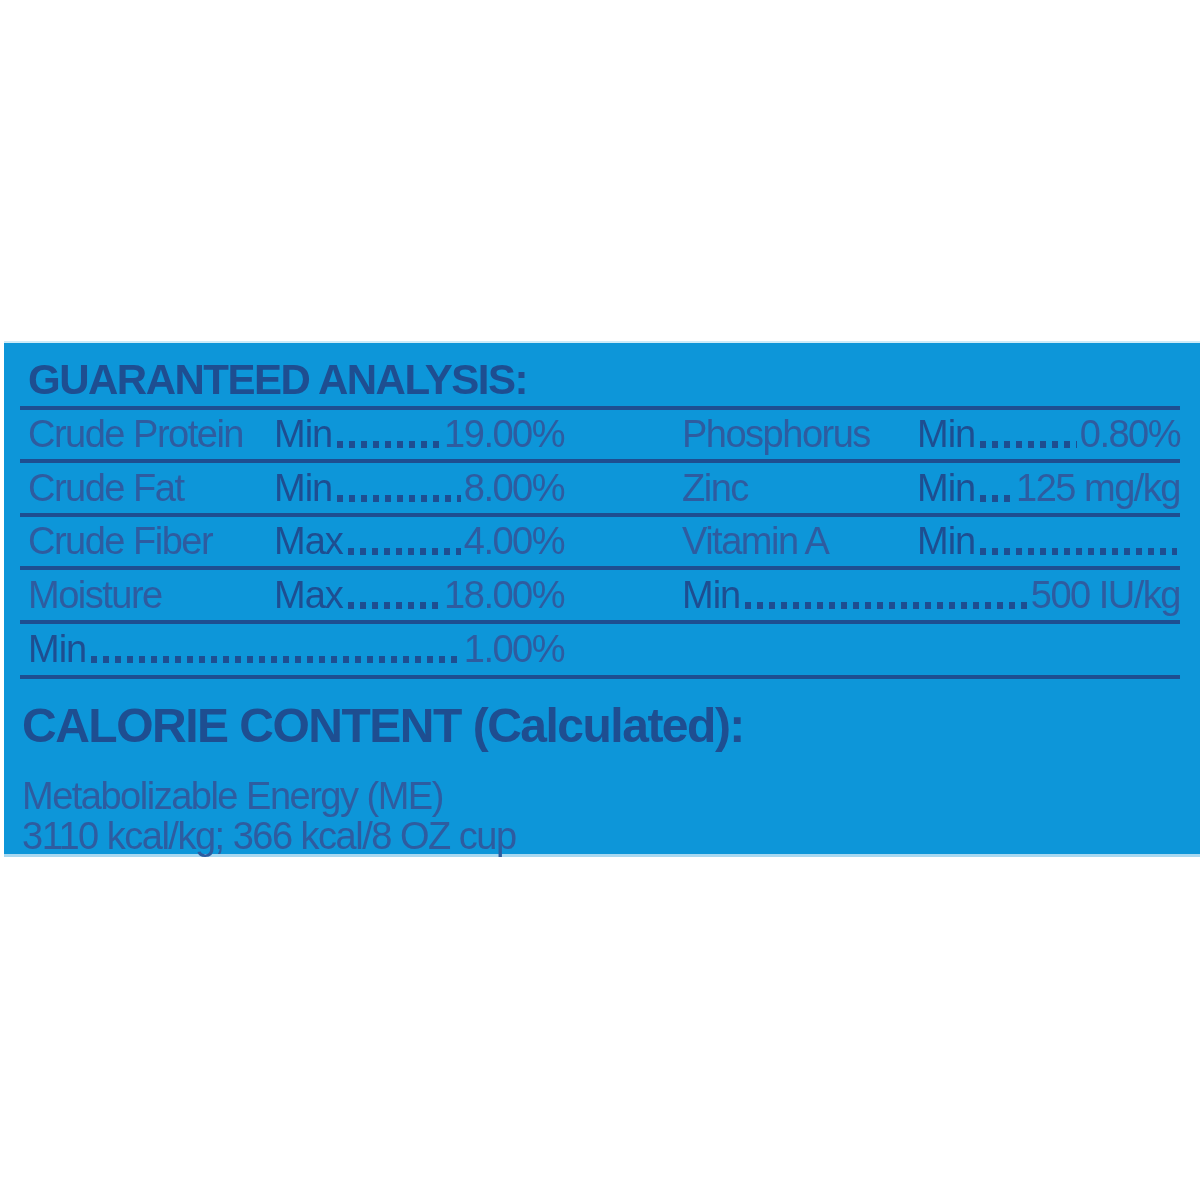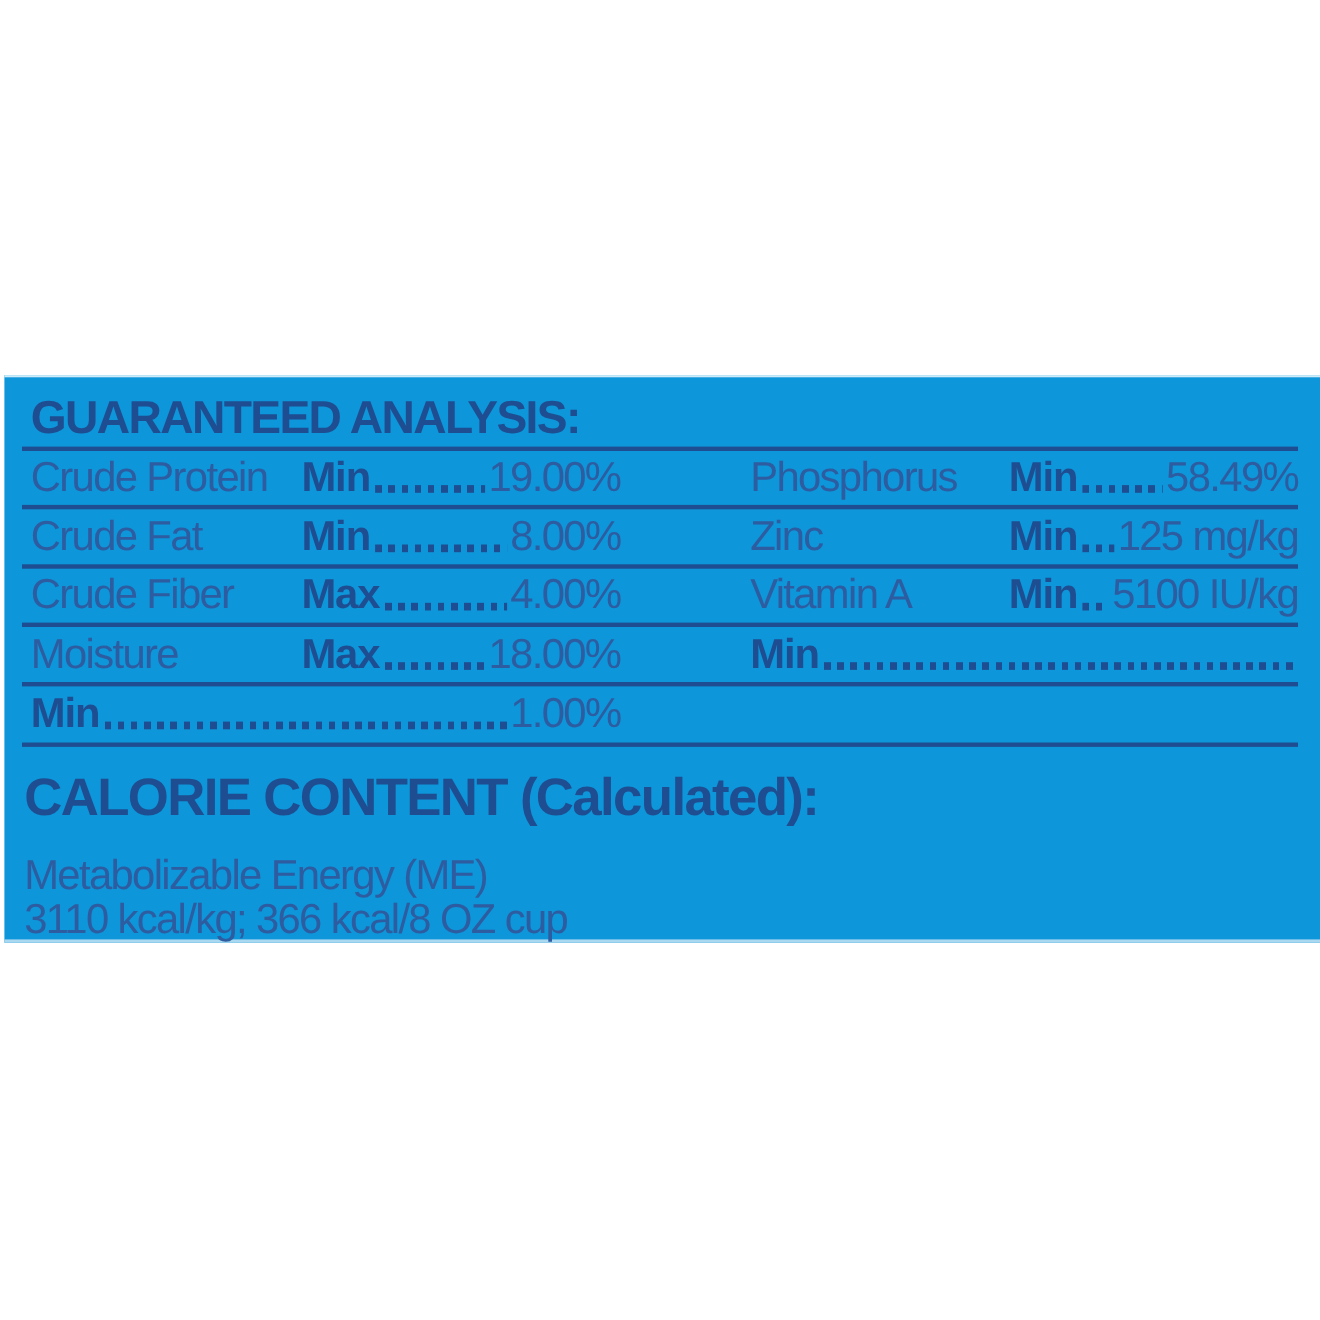--- a/index.html
+++ b/index.html
@@ -16,21 +16,21 @@
   .row{position:absolute;display:flex;align-items:center;font-size:38px;
        letter-spacing:-1.5px;color:#2E5CA0;white-space:nowrap;}
   .row.left{left:24px;width:536px;}
   .row.right{left:678px;width:498px;justify-content:flex-end;}
   .row.lr1{top:67px;height:49px}.row.lr2{top:120px;height:50px}
   .row.lr3{top:174px;height:49px}.row.lr4{top:227px;height:50px}
   .row.lr5{top:281px;height:51px}
   .row .label{flex:none;}
   .row.left .label{width:246px;}
   .row.right .label{width:235px;}
-  .row .qual{flex:none;font-weight:700;color:#1E4E91;letter-spacing:-1px;}
+  .row .qual{flex:none;font-weight:400;color:#1E4E91;letter-spacing:-1px;}
   .row .leader{flex:1 1 auto;align-self:stretch;margin:0 3px;
        background-image:repeating-linear-gradient(to right,#1E4E91 0 6px,transparent 6px 12px);
        background-size:100% 7px;background-repeat:no-repeat;
        background-position:2px calc(50% + 10px);}
   .row .value{flex:none;}
   .cal-title{position:absolute;left:18px;top:360px;font-size:48px;font-weight:800;
              letter-spacing:-1.5px;color:#1E4E91;line-height:46px;white-space:nowrap;}
   .cal-line{position:absolute;left:18px;font-size:38px;letter-spacing:-1.5px;
             color:#2E5CA0;line-height:42px;white-space:nowrap;}
   .cal-line.l1{top:432px;}
@@ -78,37 +78,37 @@
     <div class="row left lr5">
       <span class="qual">Min</span>
       <span class="leader"></span>
       <span class="value">1.00%</span>
     </div>
 
     <div class="row right lr1">
       <span class="label">Phosphorus</span>
       <span class="qual">Min</span>
       <span class="leader"></span>
-      <span class="value">58.49%</span>
+      <span class="value">0.80%</span>
     </div>
     <div class="row right lr2">
       <span class="label">Zinc</span>
       <span class="qual">Min</span>
       <span class="leader"></span>
       <span class="value">125 mg/kg</span>
     </div>
     <div class="row right lr3">
       <span class="label">Vitamin A</span>
       <span class="qual">Min</span>
       <span class="leader"></span>
-      <span class="value">5100 IU/kg</span>
     </div>
     <div class="row right lr4">
       <span class="qual">Min</span>
       <span class="leader"></span>
+      <span class="value">500 IU/kg</span>
     </div>
 
     <div class="cal-title">CALORIE CONTENT (Calculated):</div>
     <div class="cal-line l1">Metabolizable Energy (ME)</div>
     <div class="cal-line l2">3110 kcal/kg; 366 kcal/8 OZ cup</div>
 
   </div>
 </div>
 
 </body></html>

